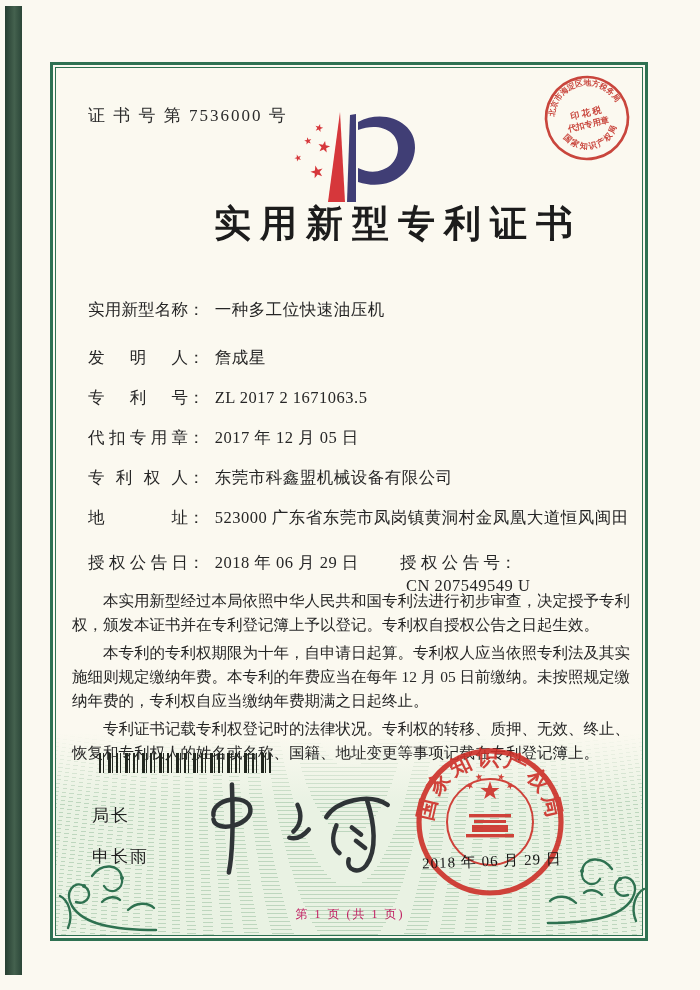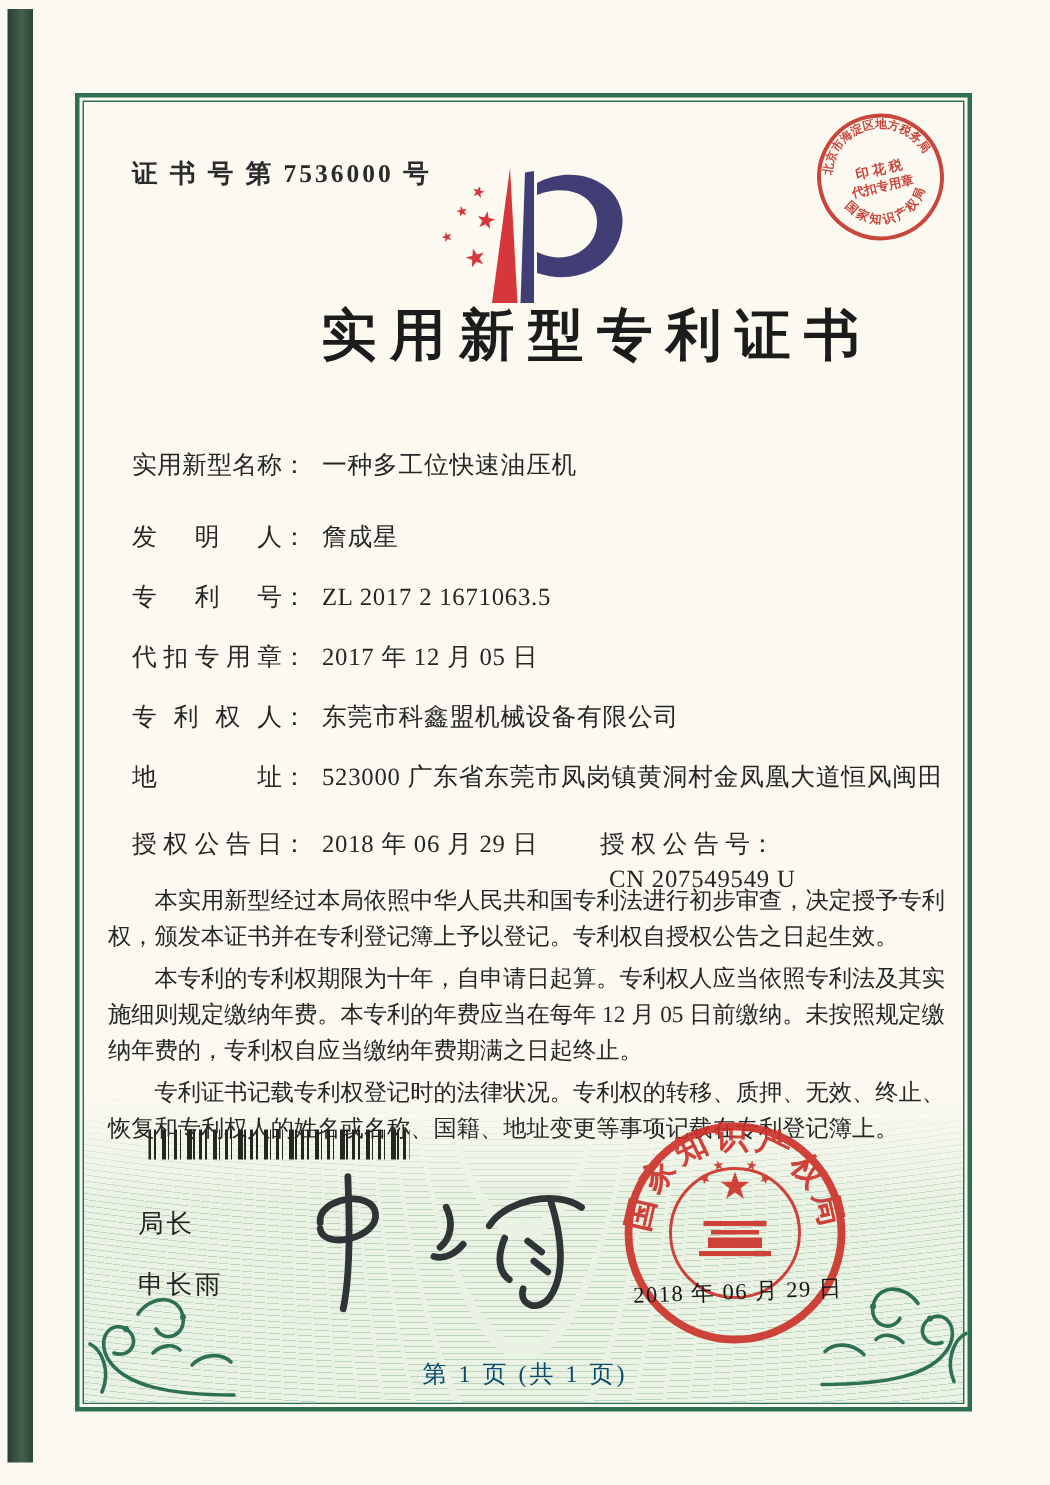--- a/index.html
+++ b/index.html
@@ -22,21 +22,21 @@
     position:absolute;left:56px;top:733px;width:586px;height:202px;
     background-color:#e9f2e3;
     background-image:repeating-radial-gradient(ellipse 1500px 850px at 50% -620px,
       rgba(88,150,104,0.30) 0 1px, rgba(88,150,104,0) 1px 7px);
   }
   .guilloche::before{
     content:"";position:absolute;left:0;top:0;width:100%;height:70px;
     background:linear-gradient(#fbf9f0, rgba(251,249,240,0));
   }
   .certno{
-    position:absolute;left:88px;top:104px;font-size:17px;letter-spacing:2px;color:#2b2b2b;font-weight:bold;
+    position:absolute;left:88px;top:104px;font-size:17px;letter-spacing:2px;color:#2b2b2b;
   }
   .logo{position:absolute;left:272px;top:108px;width:156px;height:100px;}
   .stamp{position:absolute;left:543px;top:74px;width:88px;height:88px;transform:rotate(-13deg);opacity:.92;}
   .title{
     position:absolute;left:0;top:199px;width:700px;text-align:center;
     font-size:37px;font-weight:600;letter-spacing:9px;color:#1c1c1c;padding-left:48px;
   }
   .frow{position:absolute;left:88px;width:560px;font-size:16.5px;line-height:23px;}
   .f-label{display:inline-block;width:100px;text-align:justify;text-align-last:justify;vertical-align:top;}
   .f-colon{display:inline-block;vertical-align:top;}
@@ -58,21 +58,21 @@
   .signer{position:absolute;left:92px;top:804px;font-size:17px;letter-spacing:2px;color:#222;}
   .signer .nm{margin-top:18px;}
   .sig{position:absolute;left:195px;top:776px;width:205px;height:108px;}
   .seal{position:absolute;left:412px;top:744px;width:156px;height:156px;opacity:.9;}
   .sealdate{
     position:absolute;left:406px;top:852px;width:172px;text-align:center;
     font-size:15px;color:#151515;transform:rotate(-2deg);letter-spacing:1px;
   }
   .footer{
     position:absolute;left:0;top:906px;width:700px;text-align:center;
-    font-size:16px;letter-spacing:2px;color:#0c4a6e;
+    font-size:12px;letter-spacing:2px;color:#be185d;
   }
   .flourish{position:absolute;width:100px;height:95px;}
   .flourish.fl{left:58px;top:840px;}
   .flourish.fr{left:546px;top:833px;transform:scaleX(-1);}
   svg text{font-family:"Liberation Serif","DejaVu Serif",serif;}
 </style>
 </head>
 <body>
 
 <svg width="0" height="0" style="position:absolute" aria-hidden="true">

